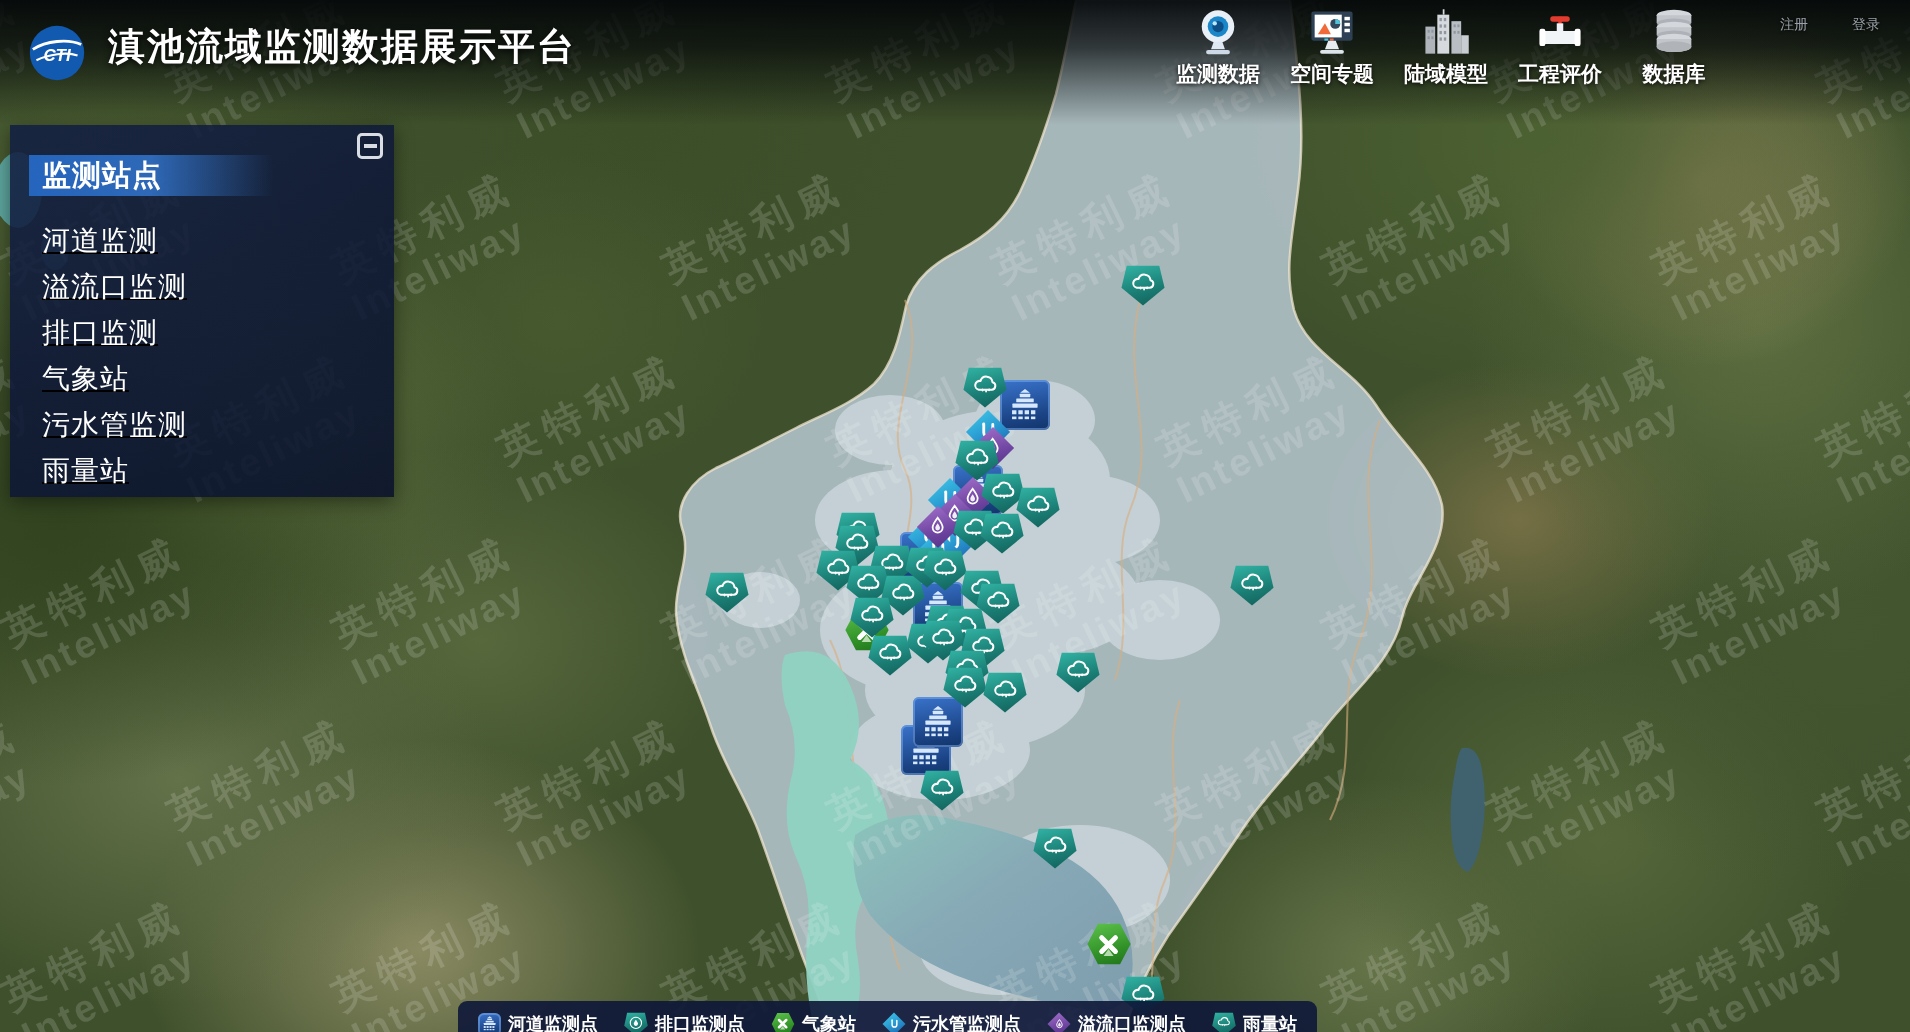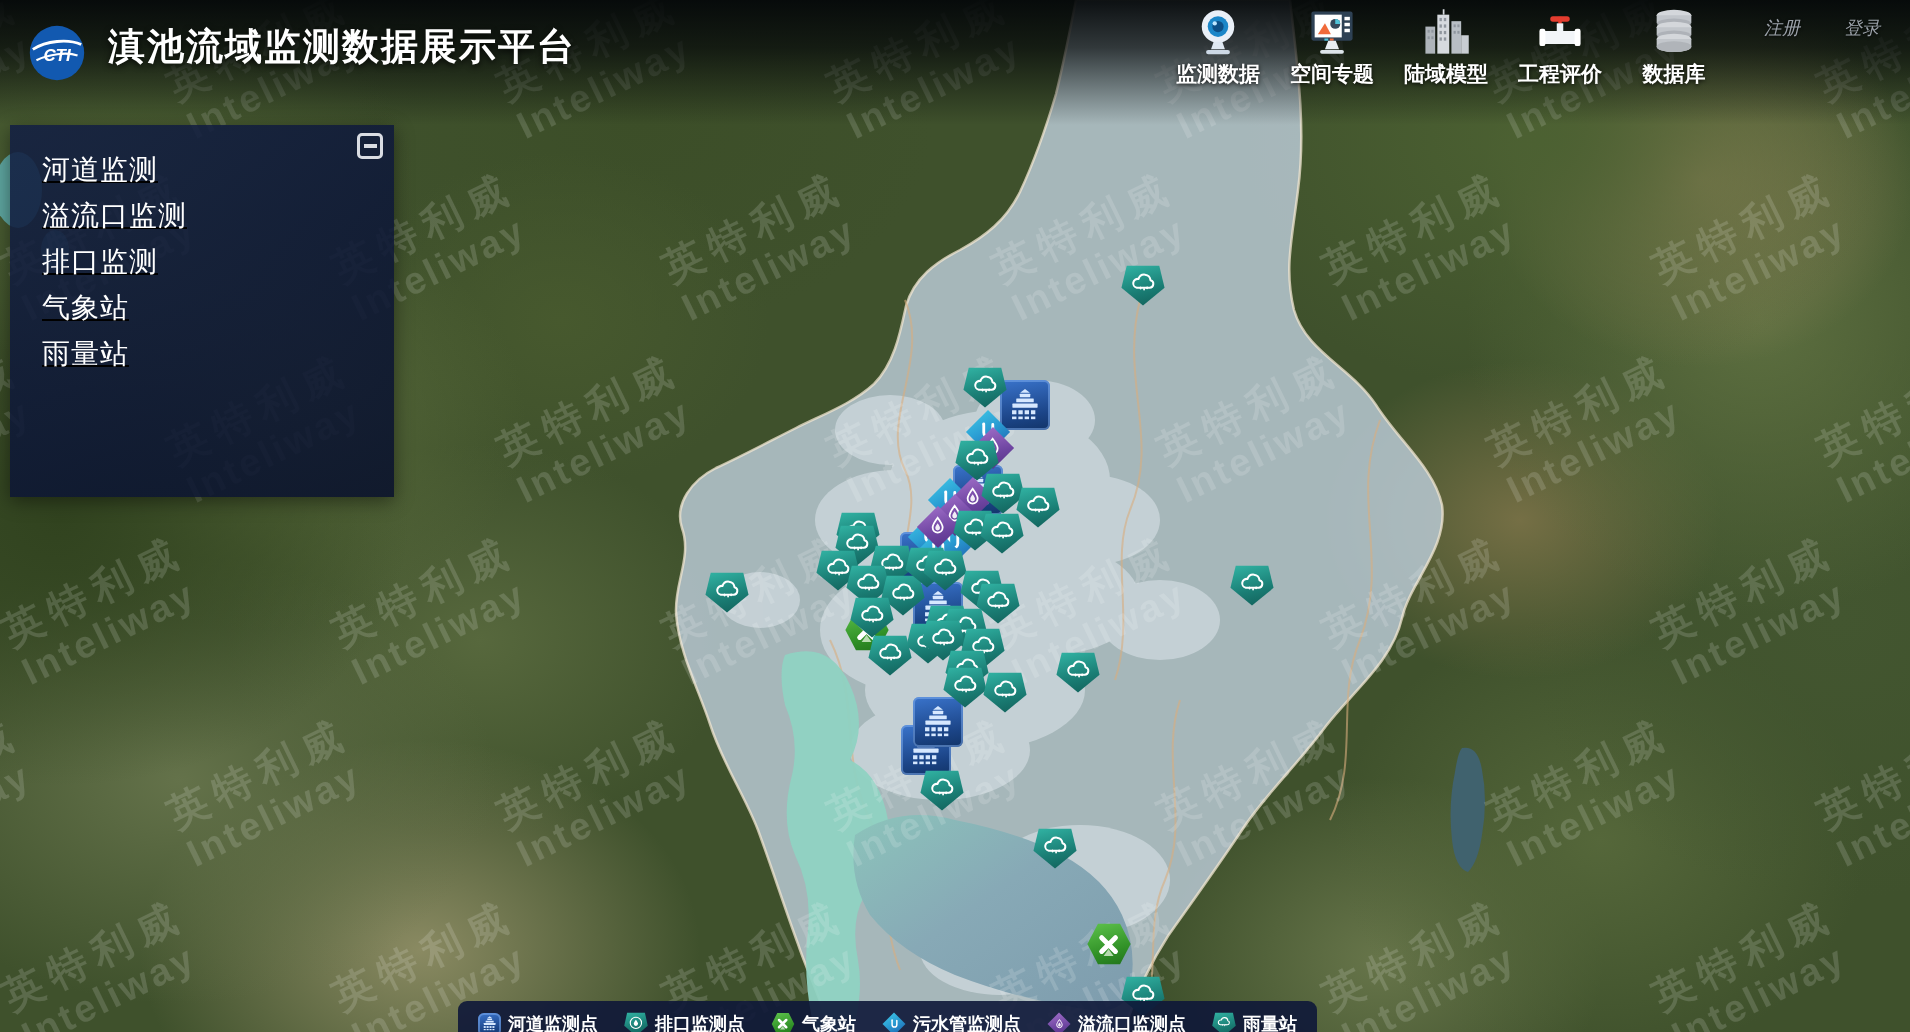--- a/index.html
+++ b/index.html
@@ -63,22 +63,22 @@
   .logo { position:absolute; left:28px; top:24px; width:58px; height:58px; }
   .app-title { position:absolute; left:108px; top:22px; font-size:37px; font-weight:bold;
     color:#fff; letter-spacing:2px; text-shadow:0 2px 6px rgba(0,0,0,.8); }
   .nav { position:absolute; top:6px; right:188px; display:flex; gap:18px; }
   .nav-item { width:96px; display:flex; flex-direction:column; align-items:center;
     cursor:pointer; }
   .nav-item svg { height:52px; }
   .nav-label { margin-top:2px; font-size:21px; color:#fff; font-weight:bold;
     text-shadow:0 1px 4px rgba(0,0,0,.9); white-space:nowrap; }
   .auth { position:absolute; top:16px; right:30px; display:flex; gap:44px; }
-  .auth span { font-size:18px; color:#9ba1a9; cursor:pointer;
-    text-shadow:0 1px 3px rgba(0,0,0,.8);font-style:italic; }
+  .auth span { font-size:14px; color:#9ba1a9; cursor:pointer;
+    text-shadow:0 1px 3px rgba(0,0,0,.8); }
 
   
   .panel { position:absolute; left:10px; top:125px; width:384px; height:372px; z-index:55;
     background:linear-gradient(150deg, rgba(18,30,66,.88), rgba(9,17,44,.88));
     box-shadow:0 4px 18px rgba(0,0,0,.45); }
   .panel-min { position:absolute; top:8px; right:11px; width:26px; height:26px;
     border:3px solid rgba(235,238,242,.92); border-radius:5px; cursor:pointer;
     display:flex; align-items:center; justify-content:center; }
   .panel-min .bar { width:13px; height:3.5px; background:rgba(235,238,242,.92); }
   .panel-title { margin:30px 0 0 19px; width:244px; height:41px; line-height:41px;
@@ -876,25 +876,27 @@
     <div class="auth">
       <span>注册</span>
       <span>登录</span>
     </div>
   </header>
 
   <aside class="panel">
     <div class="panel-min">
       <div class="bar"></div>
     </div>
+    <div class="panel-title">监测站点</div>
     <ul class="panel-menu">
       <li>河道监测</li>
       <li>溢流口监测</li>
       <li>排口监测</li>
       <li>气象站</li>
+      <li>污水管监测</li>
       <li>雨量站</li>
     </ul>
   </aside>
 
   <div class="legend" id="legend">
       <div class="legend-item">
         <div class="mk shape-square mk-river" style="width:23px;height:23px;">
           <svg viewBox="0 0 24 24" fill="#d6e8ff">
             <path d="M12 2.8l2.8 2.2H9.2z"></path>
             <rect x="9" y="5.6" width="6" height="1.9" rx=".3"></rect>

